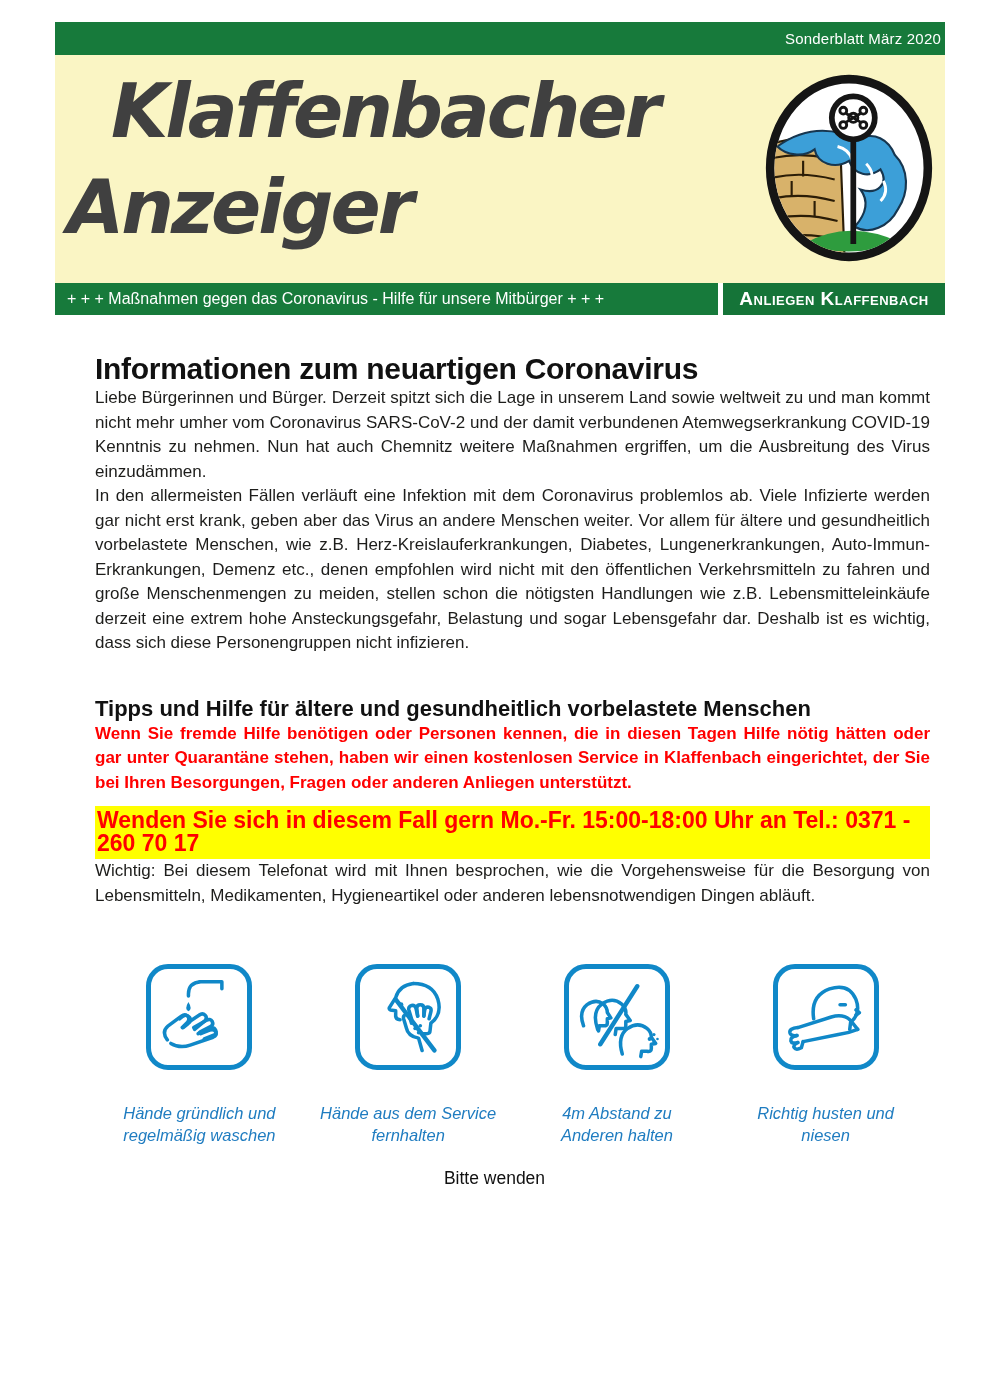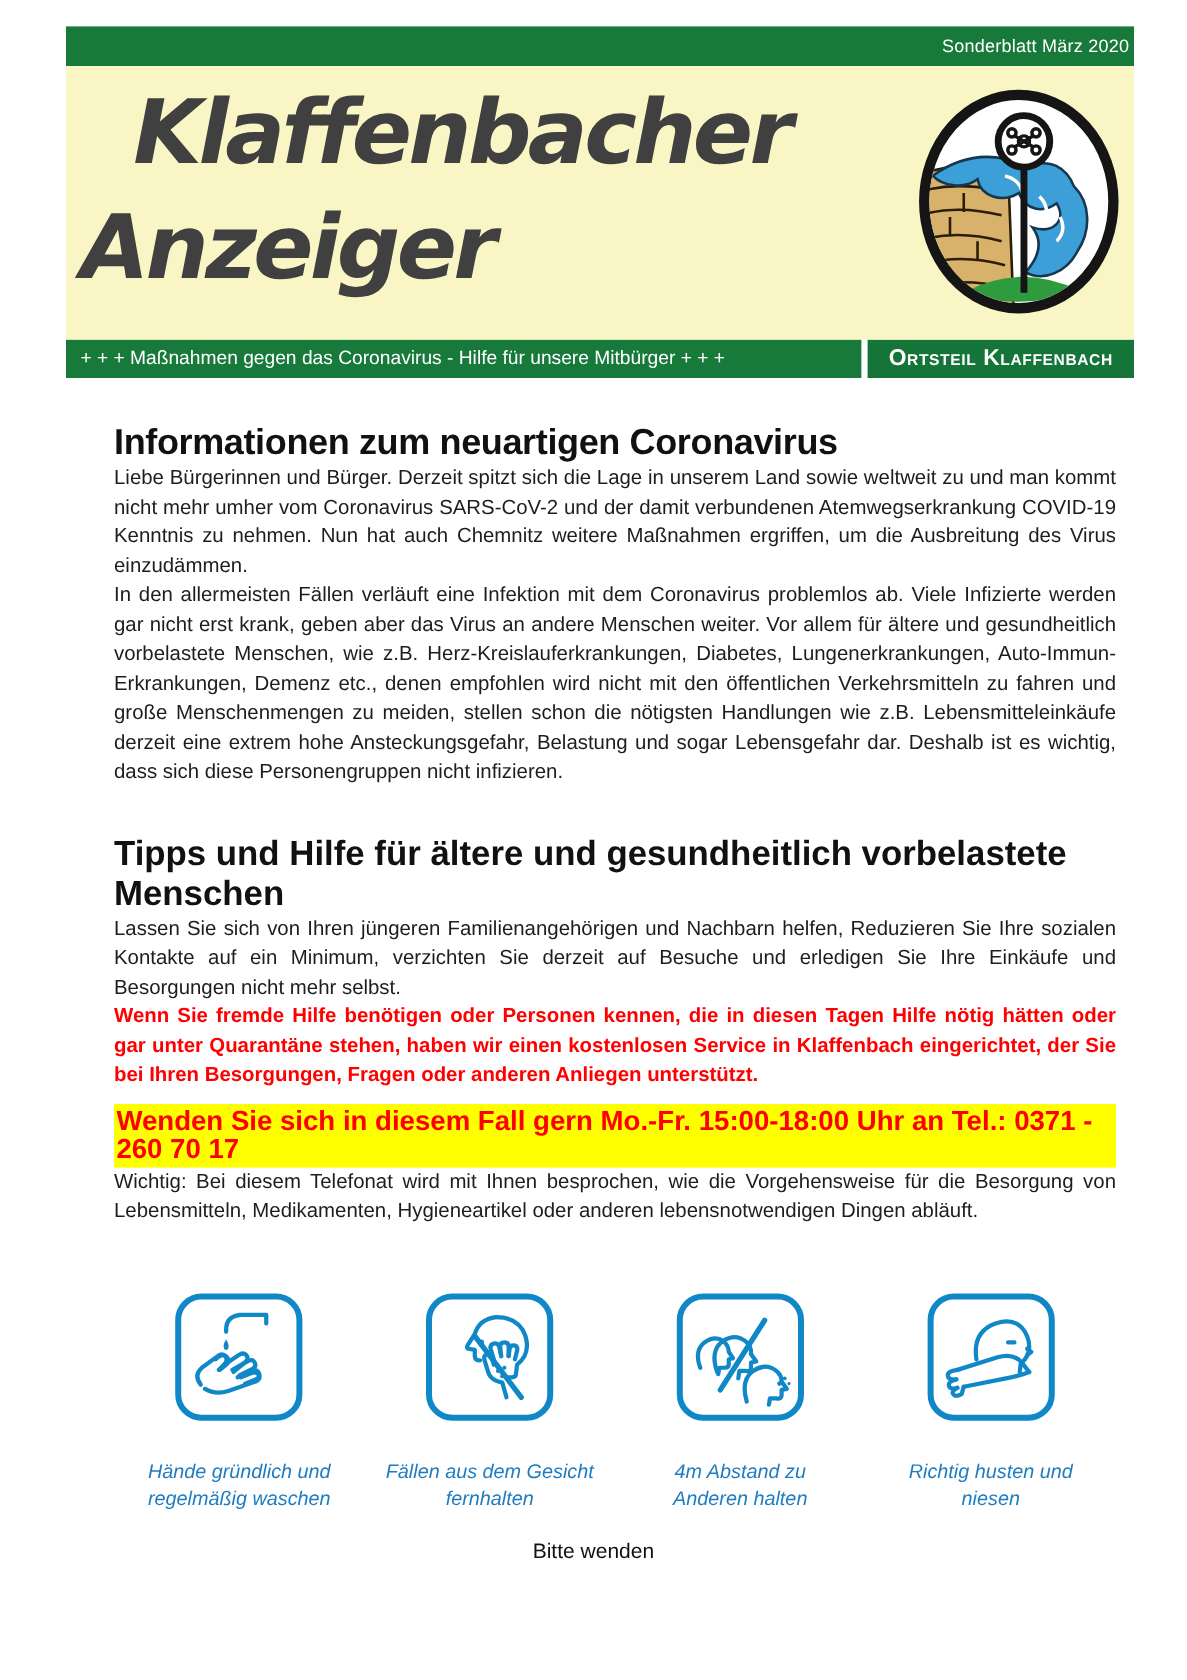--- a/index.html
+++ b/index.html
@@ -22,21 +22,21 @@
   .crest{position:absolute;top:18px;right:10px;width:172px;height:190px;}
   .ticker{display:flex;height:32px;}
   .ticker-left{flex:1;background:#177a3b;color:#fff;display:flex;align-items:center;
     padding-left:12px;font-size:16px;}
   .ticker-gap{width:5px;background:#ffffff;}
   .ticker-right{width:222px;background:#157438;color:#fff;display:flex;align-items:center;
     justify-content:center;font-variant:small-caps;font-weight:700;font-size:19px;letter-spacing:.5px;}
   
   .content{margin:0 59px 0 95px;}
   .headline{font-size:30px;font-weight:bold;margin:37px 0 0;letter-spacing:-.3px;color:#111;}
-  .subhead{font-size:29px;font-weight:bold;margin:40px 0 0;color:#111;}
+  .subhead{font-size:22px;font-weight:bold;margin:40px 0 0;color:#111;}
   p.body{font-size:17px;line-height:24.5px;text-align:justify;margin:0;}
   .mt-intro{margin-top:40px;}
   .mt-risk{margin-top:28px;}
   .mt-tips{margin-top:38px;}
   .alert{color:#ff0000;font-weight:bold;margin-top:14px;}
   .highlight{
     background:#ffff00;color:#ff0000;font-weight:bold;font-size:23px;line-height:23px;
     padding:3px 0 4px 2px;margin-top:11px;text-align:left;
   }
   .mt-important{margin-top:10px;}
@@ -106,34 +106,33 @@
         <circle cx="56" cy="35" r="2.4"></circle>
           <circle cx="70" cy="35" r="2.4"></circle>
         <path d="M58,27 L68,33 M68,27 L58,33"></path>
       </g>
     </svg>
   </div>
 
   <div class="ticker">
     <div class="ticker-left">+ + + Maßnahmen gegen das Coronavirus - Hilfe für unsere Mitbürger + + +</div>
     <div class="ticker-gap"></div>
-    <div class="ticker-right">Ortsteil Klaffenbach</div>
+    <div class="ticker-right">Anliegen Klaffenbach</div>
   </div>
 </div>
 
 <div class="content">
   <h1 class="headline">Informationen zum neuartigen Coronavirus</h1>
 
   <p class="body mt-intro">Liebe Bürgerinnen und Bürger. Derzeit spitzt sich die Lage in unserem Land sowie weltweit zu und man kommt nicht mehr umher vom Coronavirus SARS-CoV-2 und der damit verbundenen Atemwegserkrankung COVID-19 Kenntnis zu nehmen. Nun hat auch Chemnitz weitere Maßnahmen ergriffen, um die Ausbreitung des Virus einzudämmen.</p>
 
   <p class="body mt-risk">In den allermeisten Fällen verläuft eine Infektion mit dem Coronavirus problemlos ab. Viele Infizierte werden gar nicht erst krank, geben aber das Virus an andere Menschen weiter. Vor allem für ältere und gesundheitlich vorbelastete Menschen, wie z.B. Herz-Kreislauferkrankungen, Diabetes, Lungenerkrankungen, Auto-Immun-Erkrankungen, Demenz etc., denen empfohlen wird nicht mit den öffentlichen Verkehrsmitteln zu fahren und große Menschenmengen zu meiden, stellen schon die nötigsten Handlungen wie z.B. Lebensmitteleinkäufe derzeit eine extrem hohe Ansteckungsgefahr, Belastung und sogar Lebensgefahr dar. Deshalb ist es wichtig, dass sich diese Personengruppen nicht infizieren.</p>
 
   <h2 class="subhead">Tipps und Hilfe für ältere und gesundheitlich vorbelastete Menschen</h2>
 
-  <p class="body mt-tips">Lassen Sie sich von Ihren jüngeren Familienangehörigen und Nachbarn helfen, Reduzieren Sie Ihre sozialen Kontakte auf ein Minimum, verzichten Sie derzeit auf Besuche und erledigen Sie Ihre Einkäufe und Besorgungen nicht mehr selbst.</p>
 
   <p class="body alert">Wenn Sie fremde Hilfe benötigen oder Personen kennen, die in diesen Tagen Hilfe nötig hätten oder gar unter Quarantäne stehen, haben wir einen kostenlosen Service in Klaffenbach eingerichtet, der Sie bei Ihren Besorgungen, Fragen oder anderen Anliegen unterstützt.</p>
 
   <div class="highlight">Wenden Sie sich in diesem Fall gern Mo.-Fr. 15:00-18:00 Uhr an Tel.: 0371 - 260 70 17</div>
 
   <p class="body mt-important">Wichtig: Bei diesem Telefonat wird mit Ihnen besprochen, wie die Vorgehensweise für die Besorgung von Lebensmitteln, Medikamenten, Hygieneartikel oder anderen lebensnotwendigen Dingen abläuft.</p>
 
   <div class="tips-row">
 
     <div class="tip">
@@ -161,21 +160,21 @@
           <path class="glyph" d="M66,88 l-4,-14 q-12,-2 -14,-12 l-3,-10 q-1,-4 3,-5 q3,-1 4,3 l2,7"></path>
           <path class="glyph" d="M54,52 l-3,-10 q-1,-4 3,-5 q4,-1 5,3 l2,9"></path>
           <path class="glyph" d="M61,49 l-1,-9 q0,-4 4,-4 q4,0 4,4 v9"></path>
           <path class="glyph" d="M68,49 l1,-7 q1,-4 5,-3 q3,1 2,5 l-2,8"></path>
           <circle class="glyph-fill" cx="58" cy="63" r="2"></circle>
           <circle class="glyph-fill" cx="64" cy="60" r="2"></circle>
           <circle class="glyph-fill" cx="62" cy="68" r="2"></circle>
           <line class="glyph-thick" x1="36" y1="30" x2="80" y2="88"></line>
         </svg>
       </div>
-      <div class="tip-caption">Fällen aus dem Gesicht fernhalten</div>
+      <div class="tip-caption">Hände aus dem Service fernhalten</div>
     </div>
 
     <div class="tip">
       <div class="tip-box">
         <svg viewBox="0 0 100 100">
           <path class="glyph" d="M12,60 Q6,44 16,36 Q26,29 34,35 Q39,39 39,45 L43,51 L39,52 V57 Q39,60 35,60 H30 L29,66"></path>
           <path class="glyph" d="M28,64 Q21,44 33,35 Q45,27 55,35 Q61,40 60,47 L65,54 L60,55 V60 Q60,64 55,63 H49 L48,70"></path>
           <line class="glyph-thick" x1="31" y1="81" x2="73" y2="15"></line>
           <path class="glyph" d="M56,92 Q50,72 62,63 Q74,55 84,63 Q89,67 89,73 L94,80 L89,81 V86 Q89,90 84,89 H78 L77,95"></path>
           <circle class="glyph-fill" cx="87" cy="75" r="2.2"></circle>

